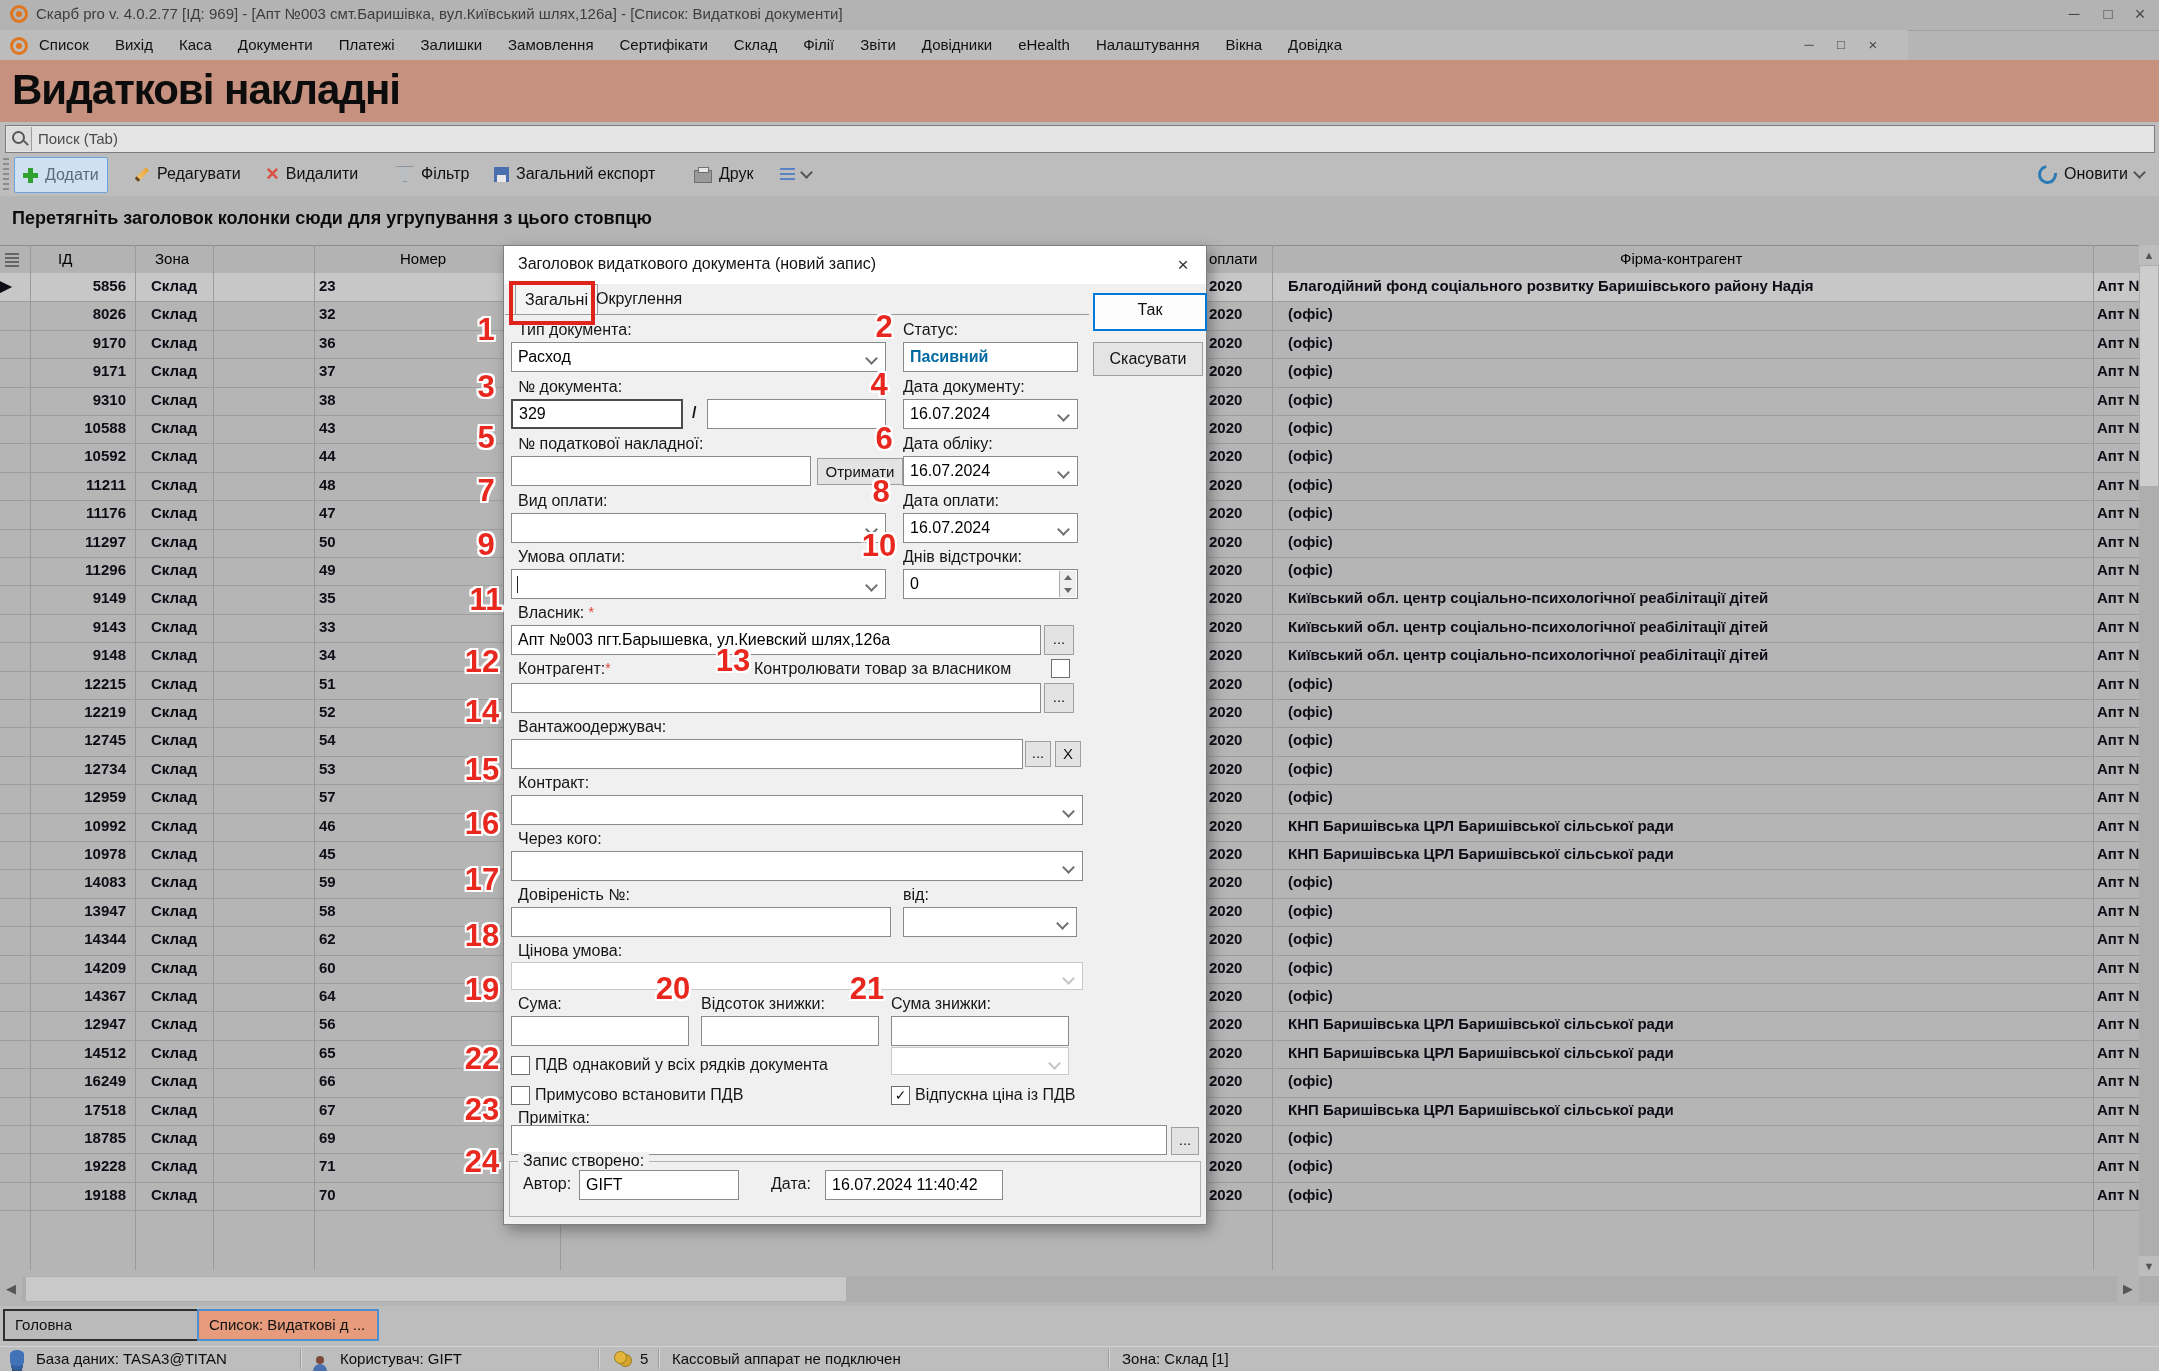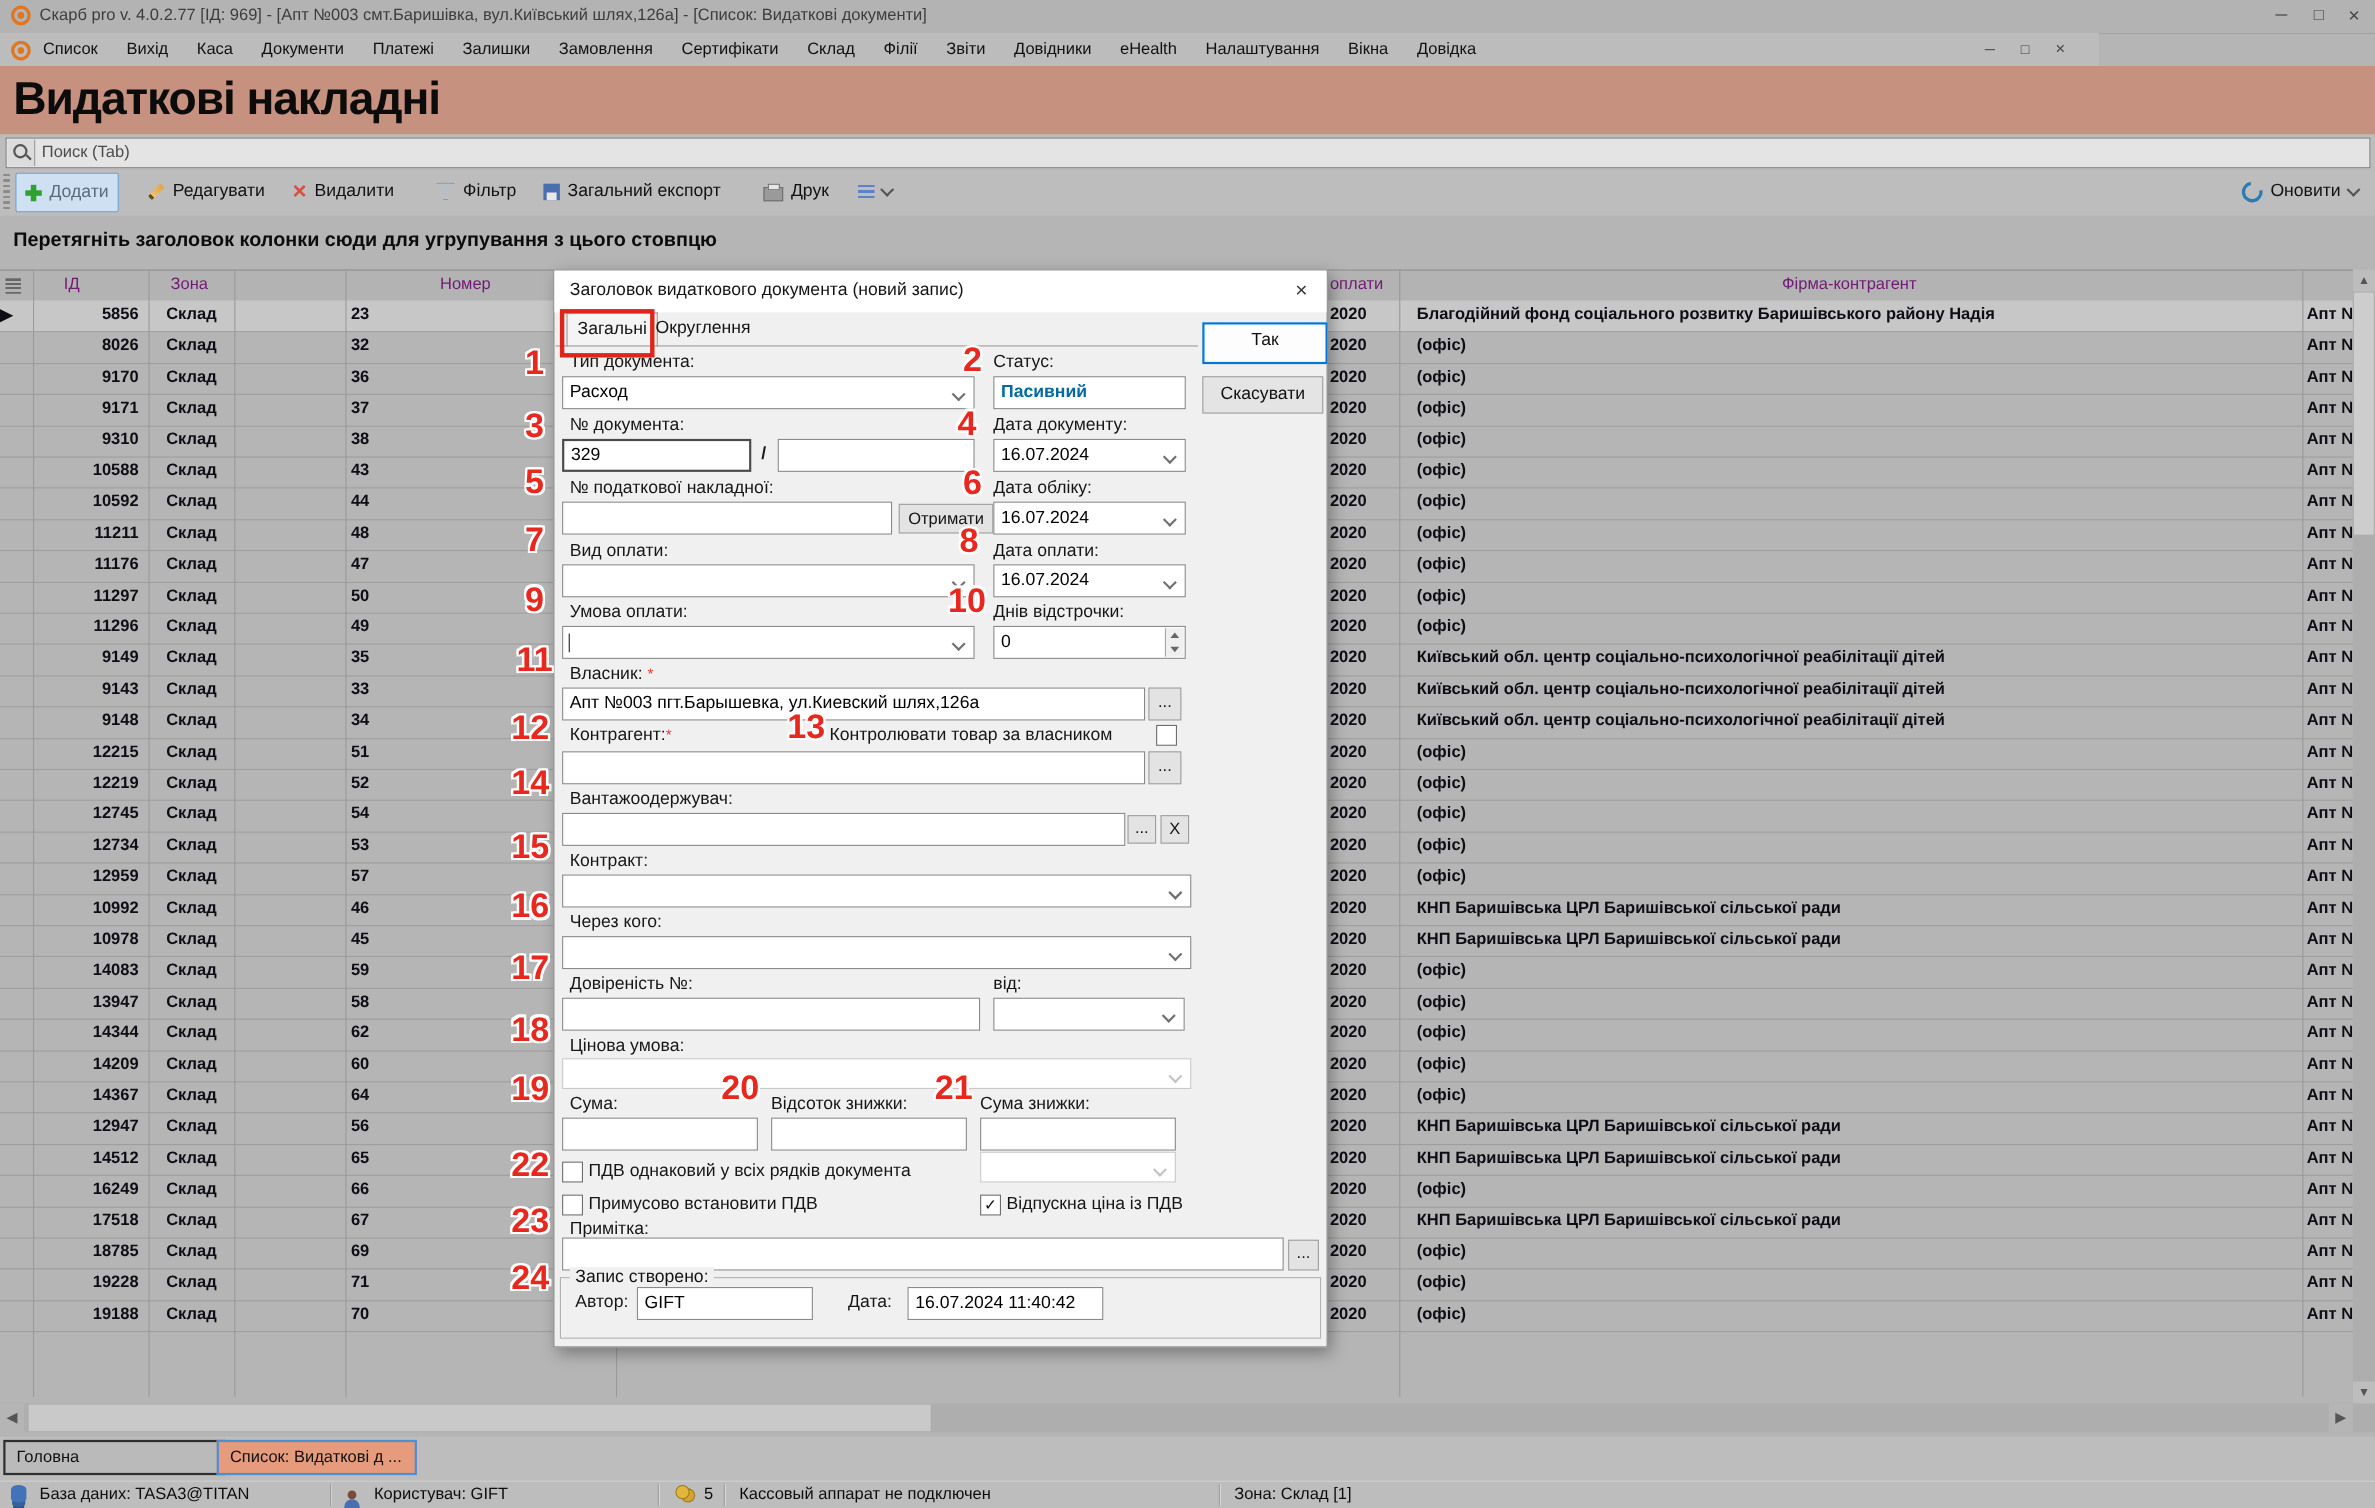--- a/index.html
+++ b/index.html
@@ -39,21 +39,21 @@
   .icon-floppy:after{content:"";position:absolute;left:3px;bottom:0;width:9px;height:7px;background:#e8e8e8;}
   .icon-printer{width:16px;height:11px;background:#9a9a9a;border:1px solid #6f6f6f;position:relative;margin-top:4px;}
   .icon-printer:before{content:"";position:absolute;left:3px;top:-4px;width:9px;height:4px;background:#e6e6e6;border:1px solid #6f6f6f;}
   .icon-list{width:15px;height:13px;background:repeating-linear-gradient(#5b82c4 0 2px,transparent 2px 5px);}
   .chev{display:inline-block;width:7px;height:7px;border-right:2px solid #555;border-bottom:2px solid #555;transform:rotate(45deg);margin-top:-4px;}
   .icon-refresh{width:13px;height:13px;border:3px solid #2a7ab5;border-radius:50%;border-top-color:transparent;transform:rotate(35deg);}
   
   #grouphint{left:12px;top:208px;font-size:18px;font-weight:700;color:#0c0c0c;}
   
   #tablearea{left:0;top:245px;width:2139px;height:1025px;}
-  #thead{position:absolute;left:0;top:0;width:2139px;height:28px;border-top:1px solid #8f8f8f;border-bottom:1px solid #8f8f8f;background:#b3b3b3;font-size:15px;color:#701a75;}
+  #thead{position:absolute;left:0;top:0;width:2139px;height:28px;border-top:1px solid #8f8f8f;border-bottom:1px solid #8f8f8f;background:#b3b3b3;font-size:15px;color:#000000;}
   .hcell{position:absolute;top:4px;}
   #rows{position:absolute;left:0;top:28px;width:2139px;height:965px;overflow:hidden;}
   .trow{position:absolute;left:0;width:2139px;height:28.4px;border-bottom:1px solid #9e9e9e;font-size:15px;font-weight:700;color:#0d0d16;}
   .trow.sel{background:#c7c7c7;}
   .cell{position:absolute;top:4px;white-space:nowrap;overflow:hidden;}
   .c-sel{left:0;width:28px;}
   .c-id{left:30px;width:96px;text-align:right;}
   .c-zone{left:135px;width:78px;text-align:center;}
   .c-num{left:319px;width:230px;}
   .c-pay{left:1209px;width:58px;}

